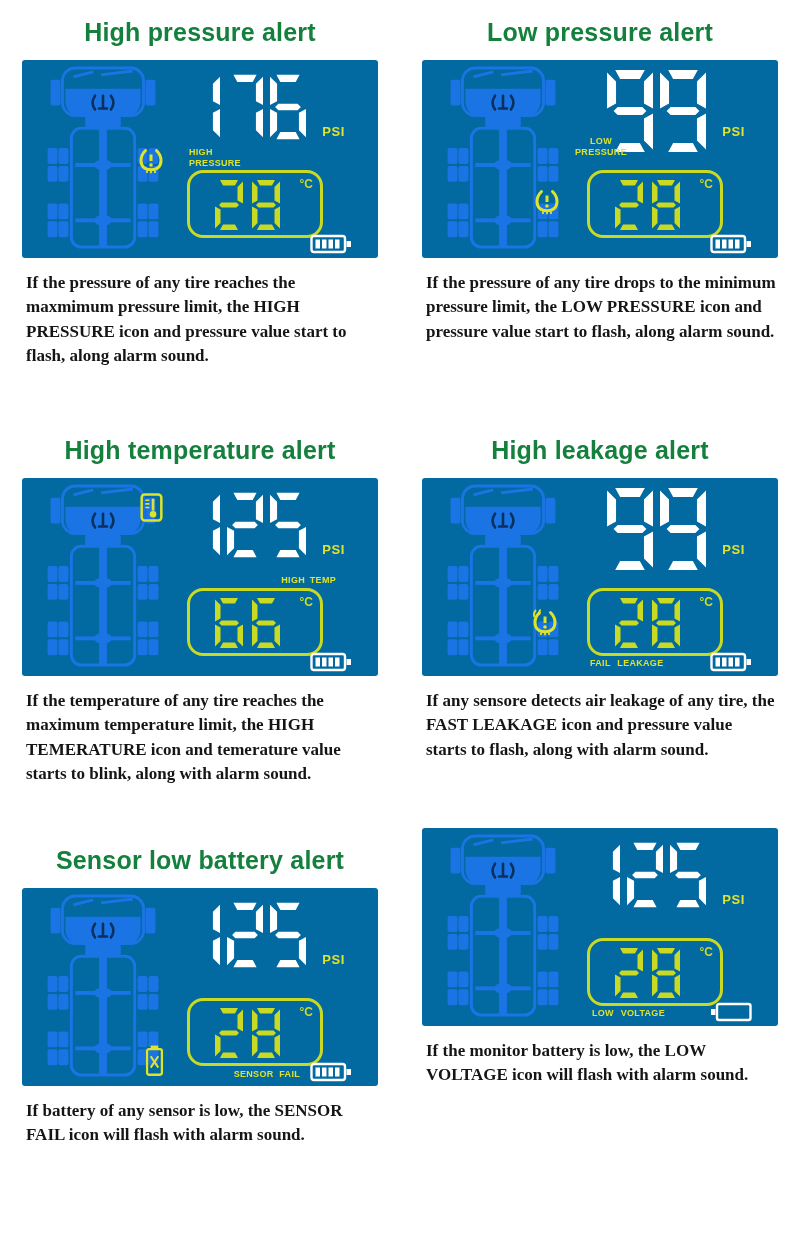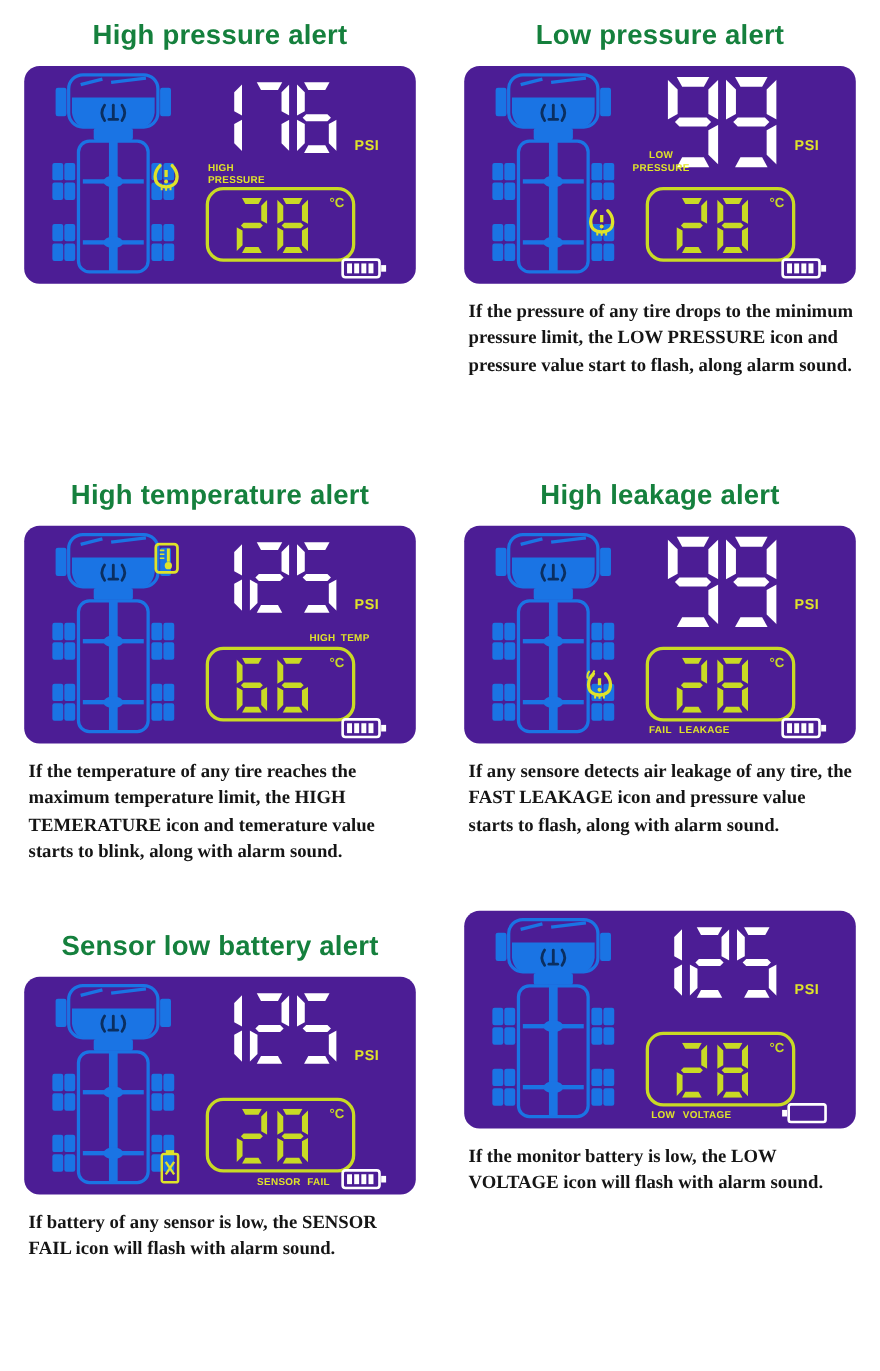--- a/index.html
+++ b/index.html
@@ -1,20 +1,20 @@
 <!DOCTYPE html>
 <html><head>
 <meta charset="utf-8">
 <style>
   html,body{margin:0;padding:0;background:#ffffff;}
   body{width:800px;font-family:"Liberation Sans",sans-serif;}
   .grid{display:grid;grid-template-columns:400px 400px;grid-template-rows:418px 410px auto;}
   .cell{box-sizing:border-box;padding:0 22px;}
   .title{font-size:25px;font-weight:700;color:#15803d;text-align:center;margin:18px 0 13px 0;letter-spacing:0.2px;}
-  .display{position:relative;width:356px;height:198px;background:#4c1d95;border-radius:14px;margin:0 auto;overflow:hidden;}
+  .display{position:relative;width:356px;height:198px;background:#0369a1;border-radius:3px;margin:0 auto;overflow:hidden;}
   .truck{position:absolute;left:20px;top:5px;width:122px;height:188px;}
   .truck svg{width:100%;height:100%;display:block;}
   .big-num{position:absolute;top:9px;right:72px;display:flex;gap:7px;}
   .psi{position:absolute;right:33px;top:64px;color:#dfe32a;font-weight:700;font-size:13px;letter-spacing:0.6px;}
   .alert-label{position:absolute;color:#dfe32a;font-size:9px;font-weight:700;line-height:1.25;letter-spacing:0.3px;}
   .temp-box{position:absolute;left:165px;top:110px;width:136px;height:68px;border:3.5px solid #c9da25;border-radius:16px;box-sizing:border-box;}
   .temp-digits{position:absolute;left:0;right:16px;top:7px;display:flex;justify-content:center;gap:9px;}
   .temp-unit{position:absolute;right:7px;top:4px;color:#c9da25;font-weight:700;font-size:12px;}
   .monitor-battery{position:absolute;right:26px;bottom:4px;width:42px;height:20px;}
   .monitor-battery svg{width:100%;height:100%;display:block;}
@@ -144,20 +144,21 @@
           <svg viewBox="0 0 42 20">
     <rect x="1.5" y="2" width="33.5" height="16" rx="2.5" stroke="#ffffff" stroke-width="2.4" fill="none"></rect>
     <rect x="36.5" y="7" width="4.5" height="6" fill="#ffffff"></rect>
     <rect x="5.5" y="5.5" width="4.5" height="9" fill="#ffffff"></rect>
     <rect x="12" y="5.5" width="4.5" height="9" fill="#ffffff"></rect>
     <rect x="18.5" y="5.5" width="4.5" height="9" fill="#ffffff"></rect>
     <rect x="25" y="5.5" width="4.5" height="9" fill="#ffffff"></rect>
   </svg>
         </div>
     </div>
+    <p class="desc">If the pressure of any tire reaches the maxmimum pressure limit, the HIGH PRESSURE icon and pressure value start to flash, along alarm sound.</p>
   </section>
 
   <section class="cell">
     <h2 class="title">Low pressure alert</h2>
     <div class="display p2">
       <div class="truck">
           <svg viewBox="0 0 120 190">
     <g fill="none" stroke="#1a74e4" stroke-width="3">
       <rect x="19" y="3" width="82" height="48" rx="13"></rect>
       <path d="M30 12 L50 7"></path>

